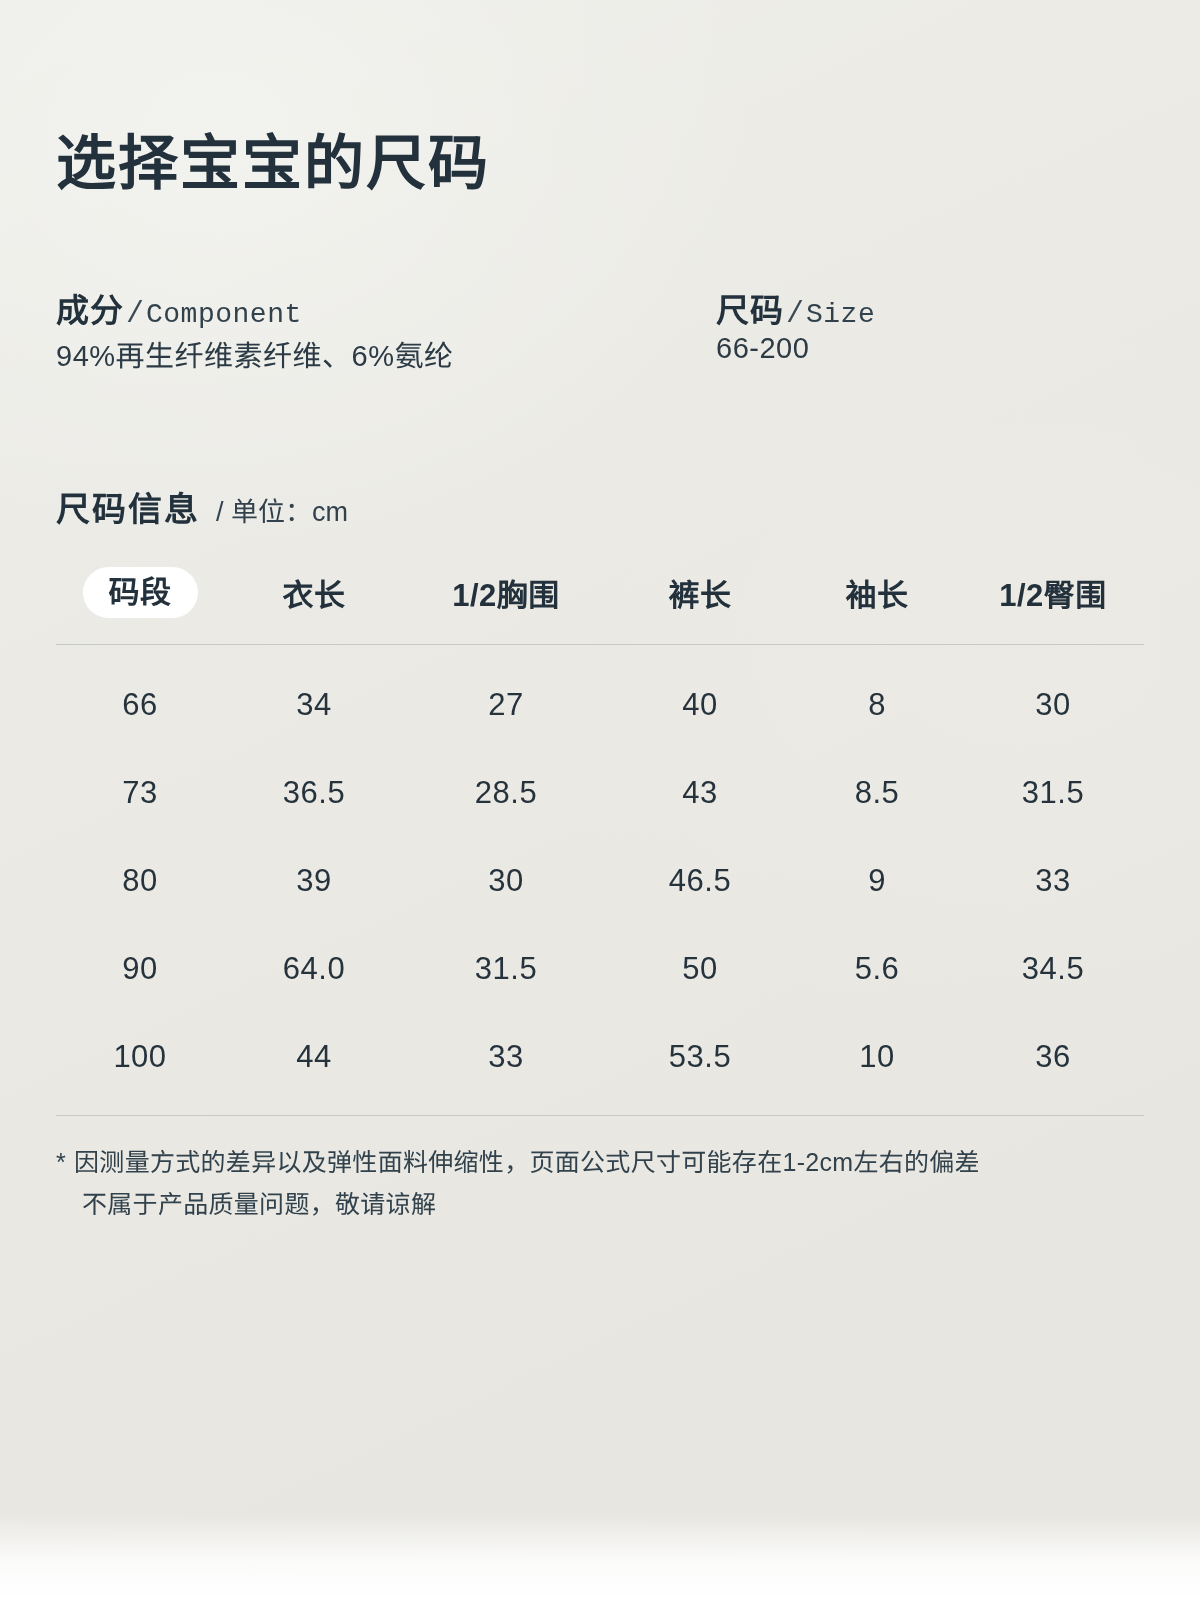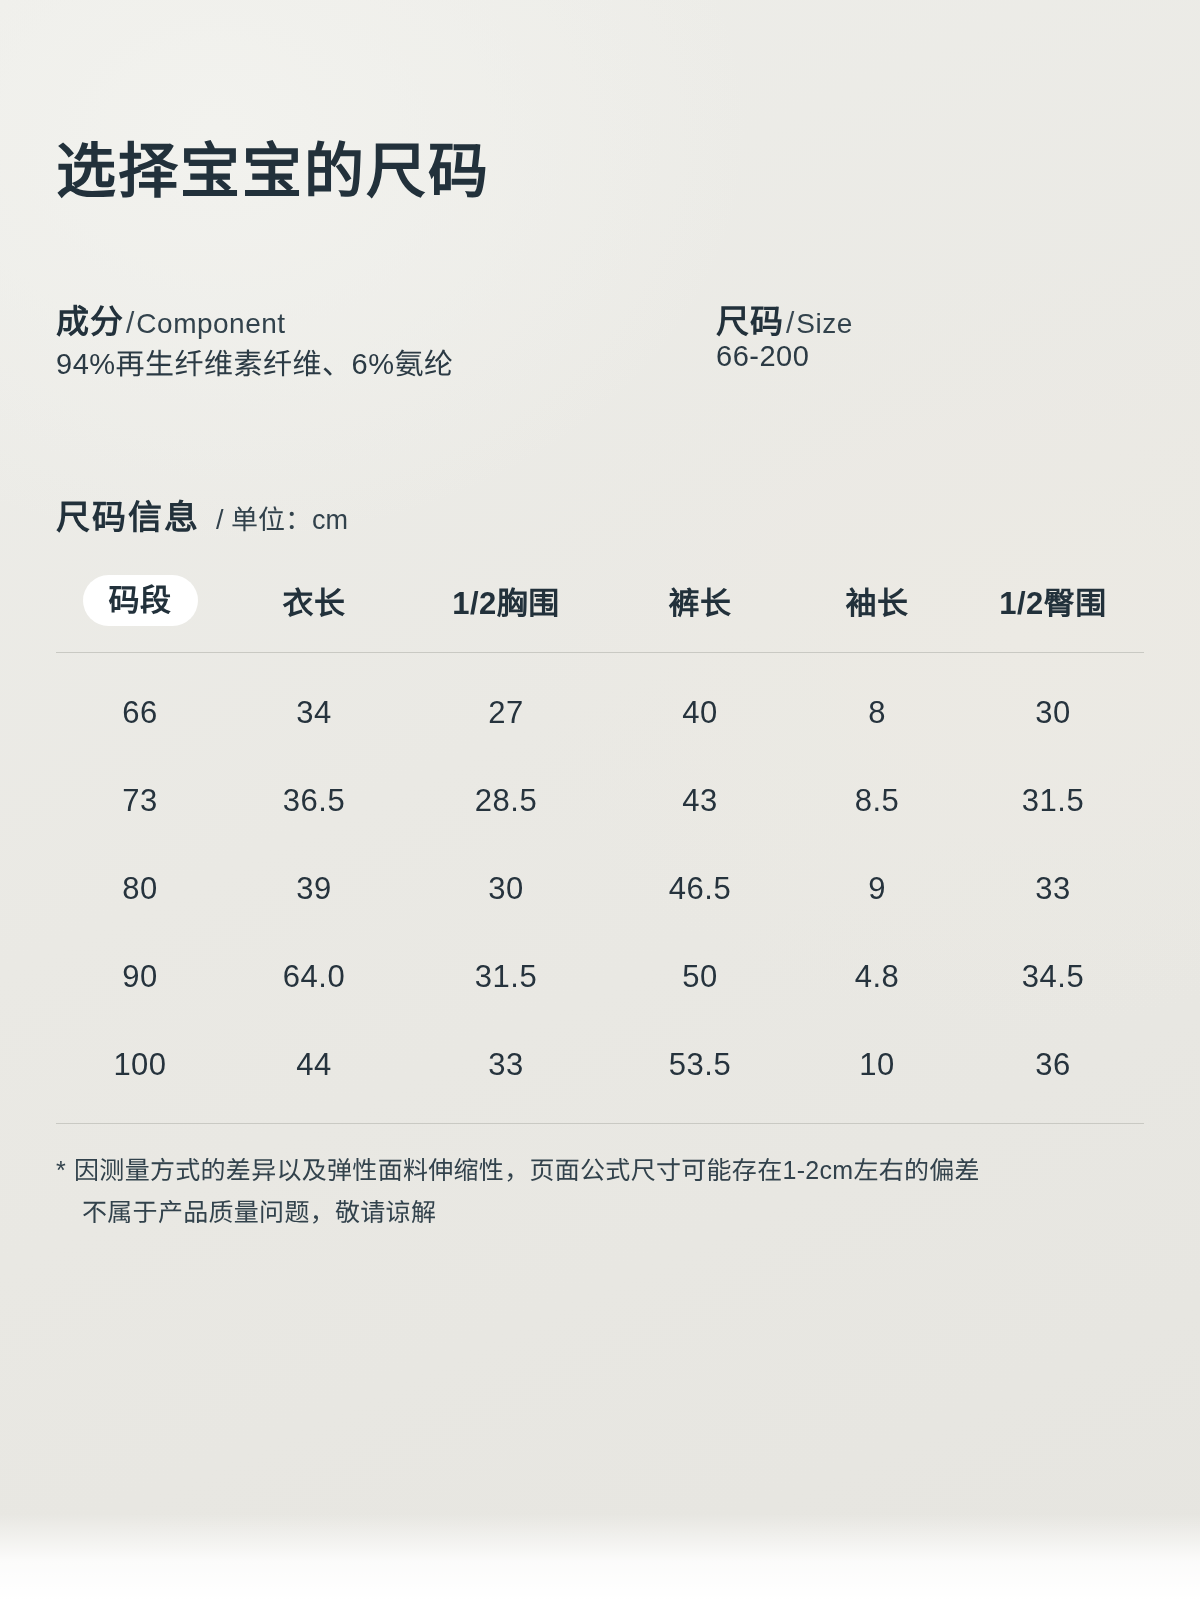--- a/index.html
+++ b/index.html
@@ -16,21 +16,21 @@
   }
   .page {
     position: relative;
     width: 1200px;
     height: 1600px;
     box-sizing: border-box;
     background:
       radial-gradient(ellipse 900px 700px at 18% 8%, #f2f2ee 0%, rgba(242,242,238,0) 60%),
       radial-gradient(ellipse 800px 600px at 85% 40%, #eceae4 0%, rgba(236,234,228,0) 65%),
       linear-gradient(155deg, #eeeeea 0%, #eae9e4 45%, #e6e5e0 100%);
-    padding: 8px 56px;
+    padding: 0 56px;
   }
   .page:after {
     content: "";
     position: absolute;
     left: 0; right: 0; bottom: 0;
     height: 86px;
     background: linear-gradient(180deg, rgba(255,255,255,0) 0%, rgba(255,255,255,0.85) 55%, #ffffff 100%);
     pointer-events: none;
   }
 
@@ -45,20 +45,21 @@
 
   .info-row {
     display: flex;
     margin-top: 96px;
   }
   .info-block.component { width: 660px; }
   .info-head {
     display: flex;
     align-items: baseline;
     line-height: 1.1;
+    font-family: Liberation Mono, monospace;
   }
   .info-head .cn {
     font-size: 33px;
     font-weight: 700;
     color: #22313b;
     letter-spacing: 1px;
   }
   .info-head .sep {
     font-size: 30px;
     font-weight: 400;
@@ -220,21 +221,21 @@
         <td>30</td>
         <td>46.5</td>
         <td>9</td>
         <td>33</td>
       </tr>
       <tr>
         <td>90</td>
         <td>64.0</td>
         <td>31.5</td>
         <td>50</td>
-        <td>4.8</td>
+        <td>5.6</td>
         <td>34.5</td>
       </tr>
       <tr>
         <td>100</td>
         <td>44</td>
         <td>33</td>
         <td>53.5</td>
         <td>10</td>
         <td>36</td>
       </tr>

